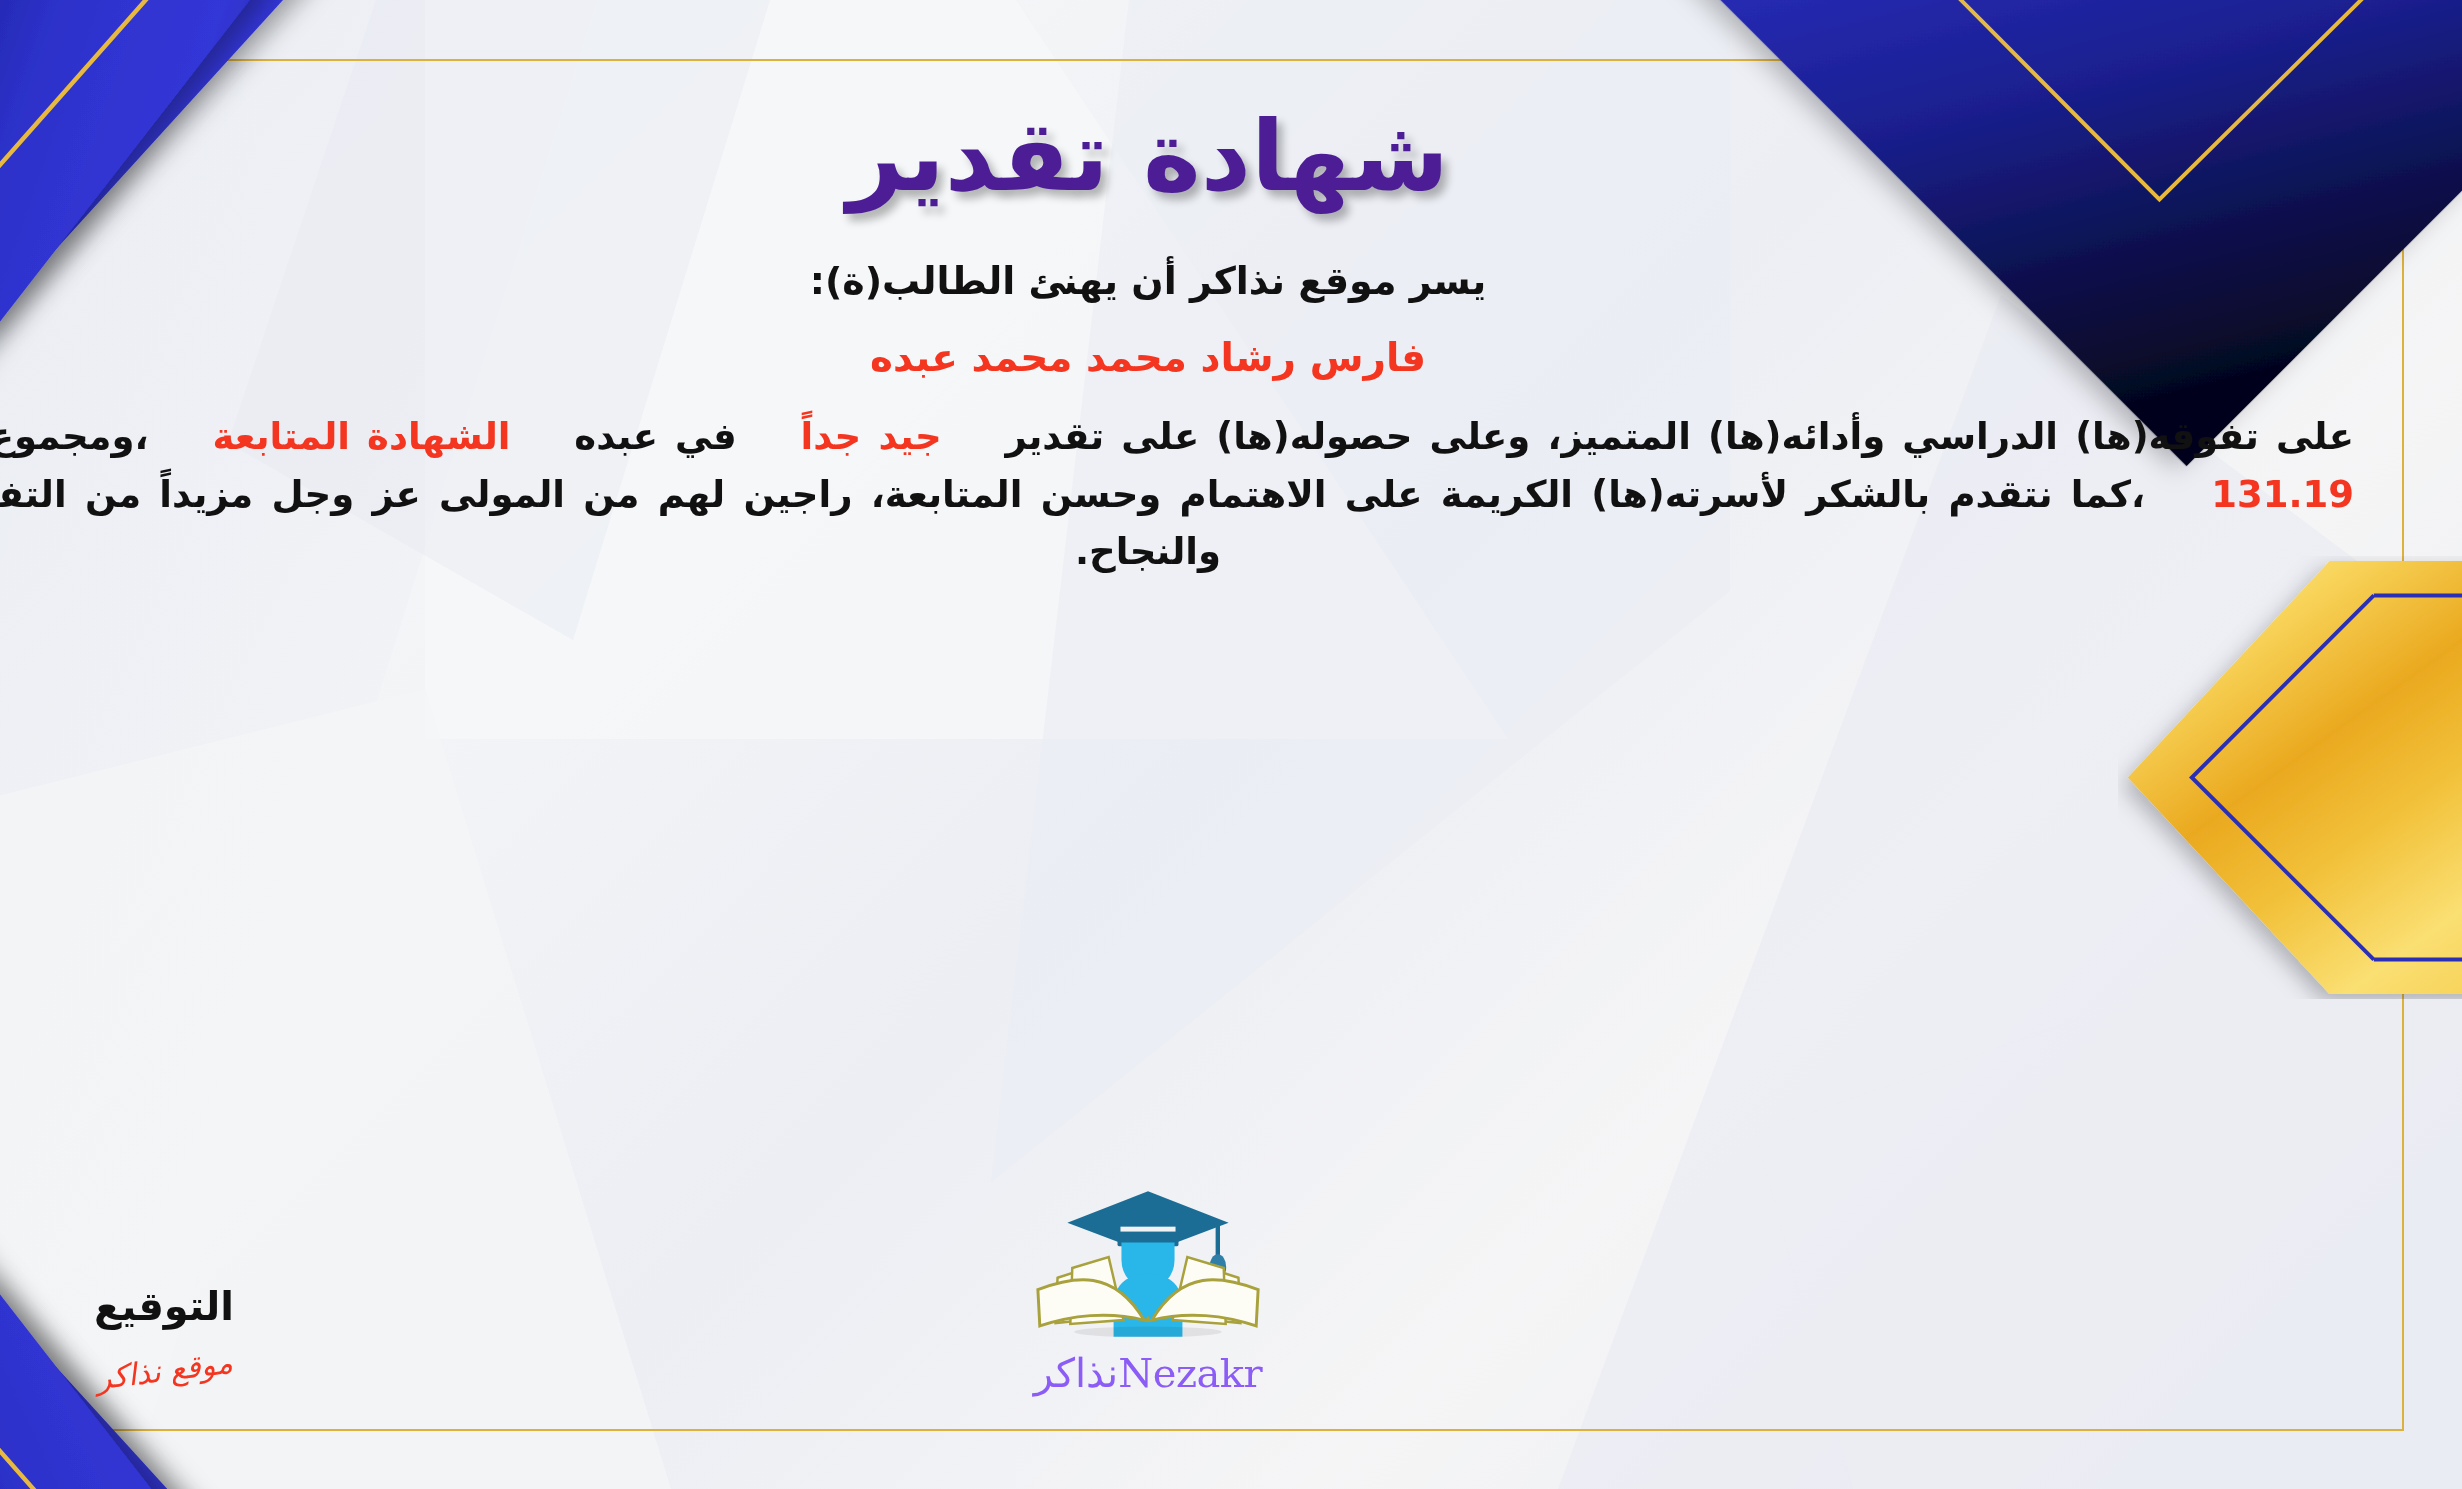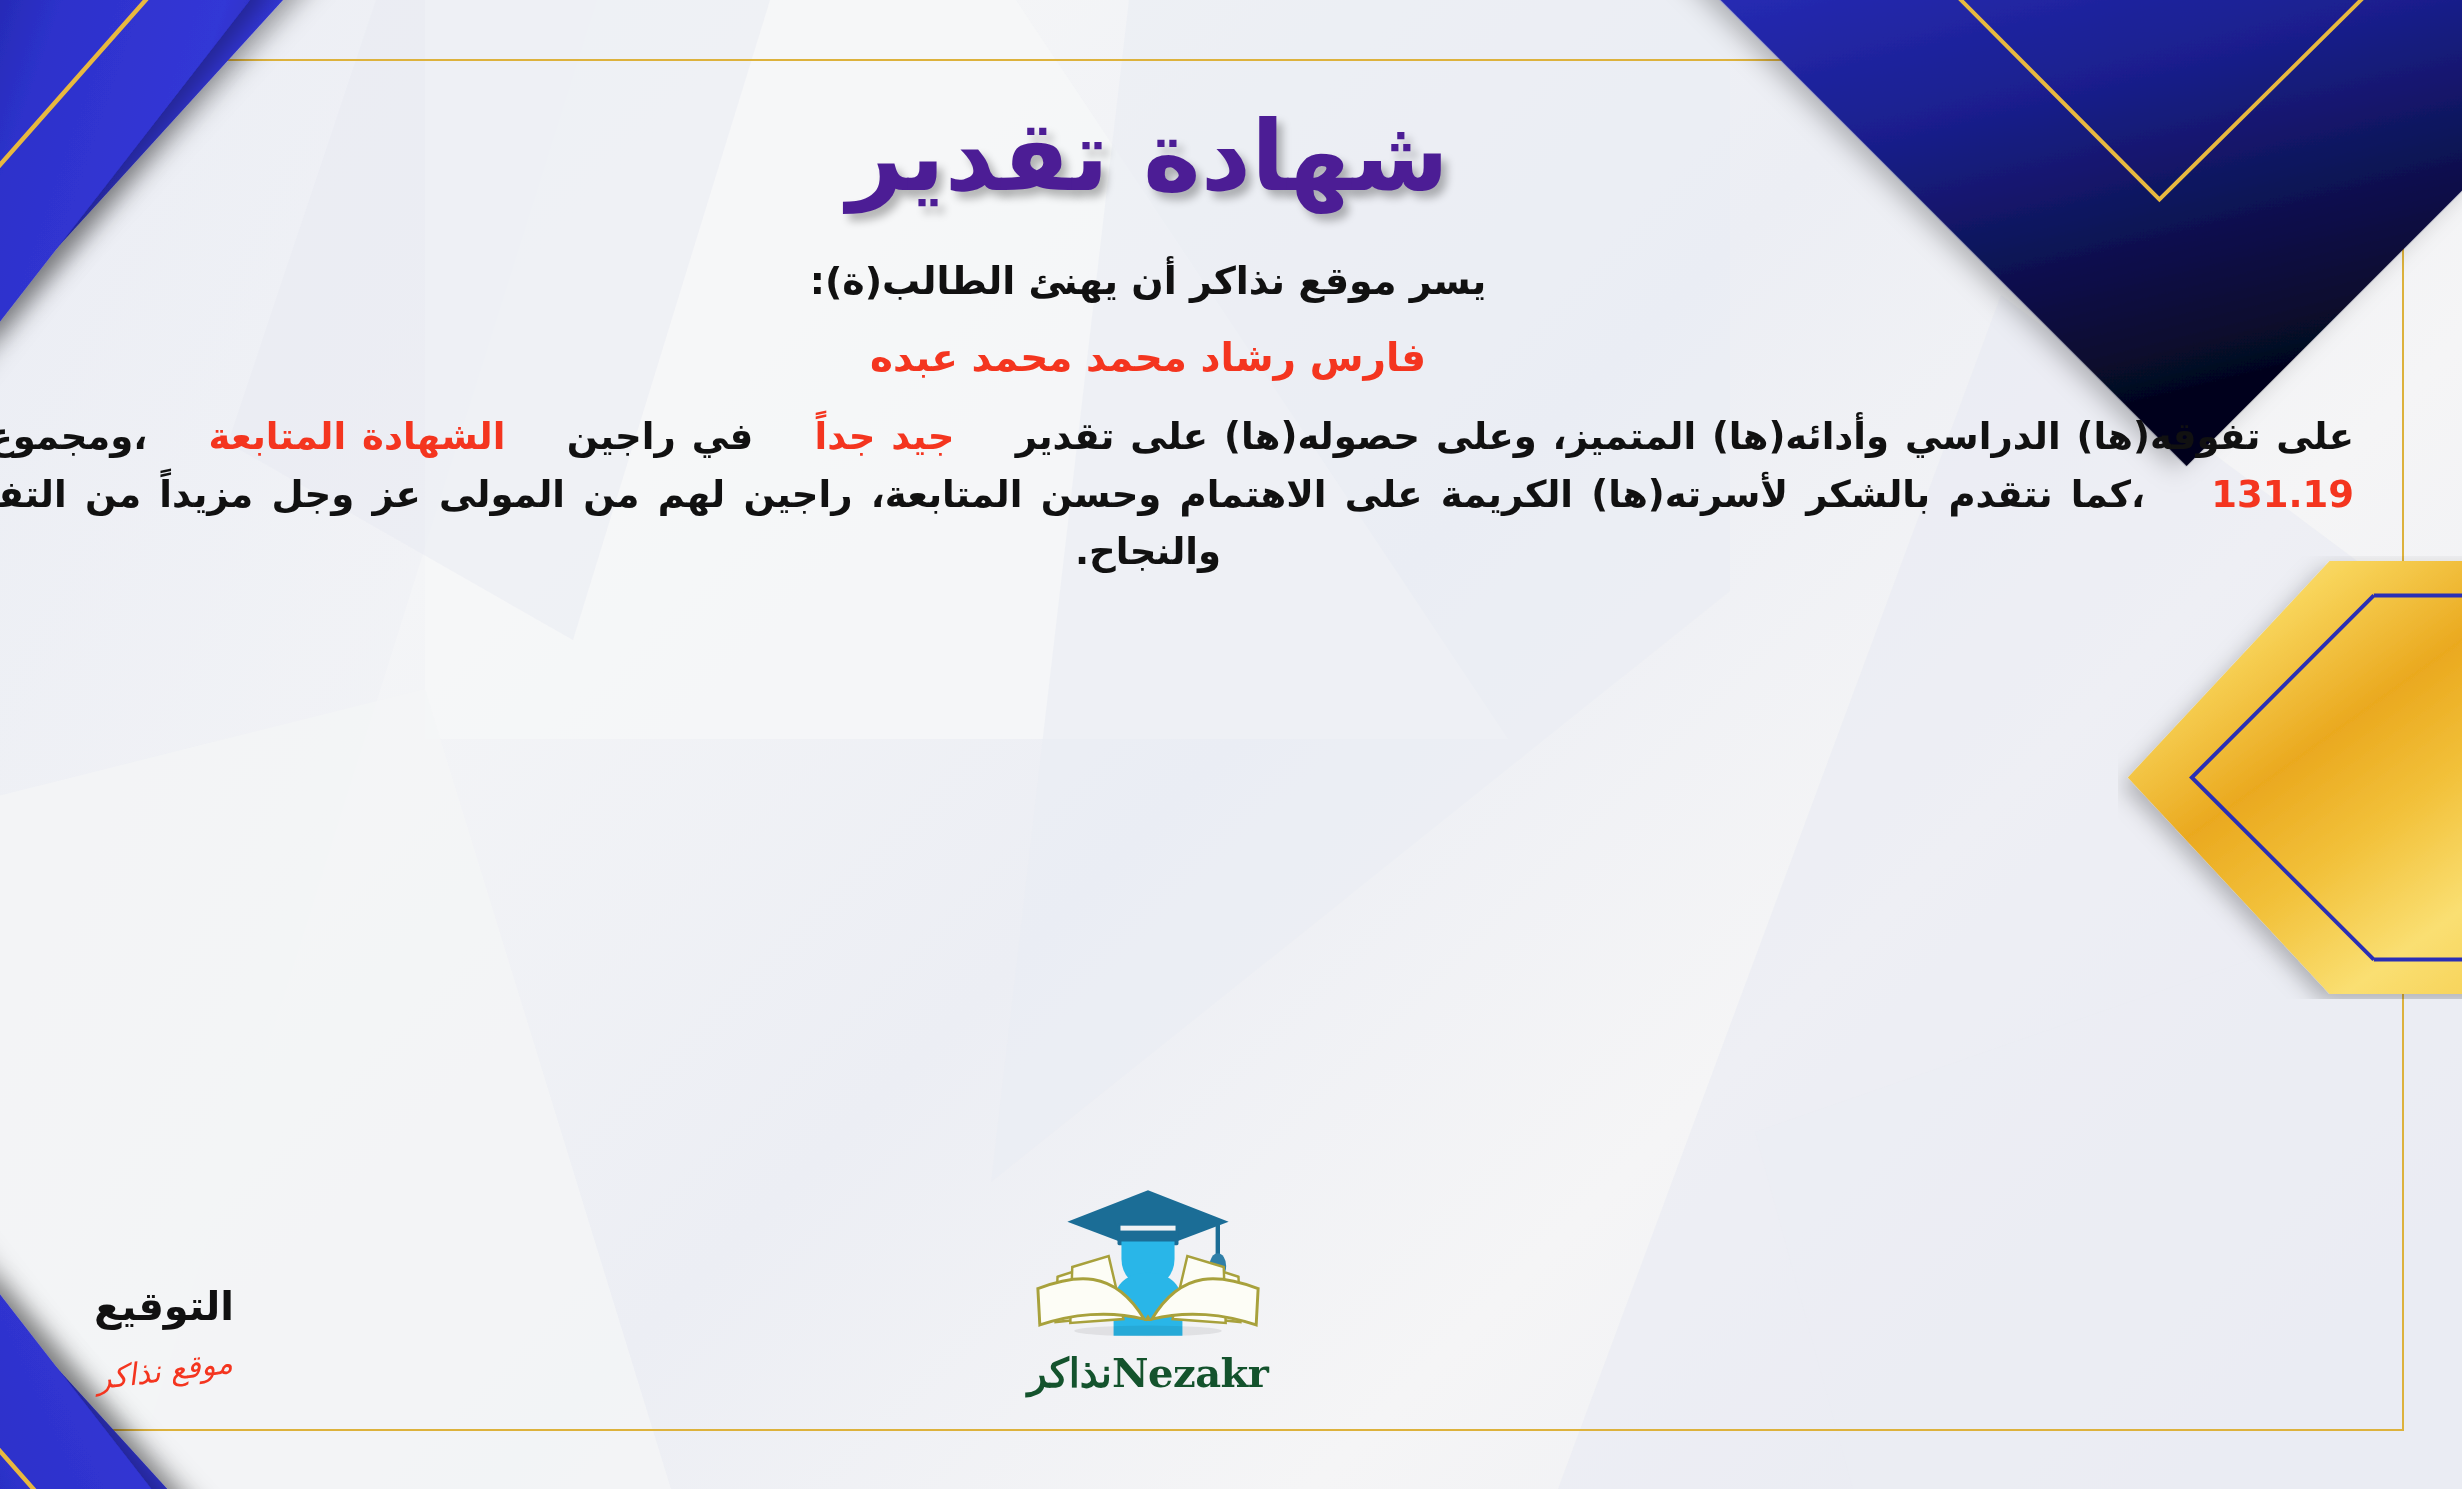--- a/index.html
+++ b/index.html
@@ -136,22 +136,22 @@
     letter-spacing:1px;
   }
 
   .logo-col{
     width:443px;
     display:flex;flex-direction:column;align-items:center;
   }
   .logo-wordmark{
     margin-top:3px;
     font-size:40px;
-    font-weight:bold;
-    color:#14532d;
+    font-weight:normal;
+    color:#8b5cf6;
     letter-spacing:-0.5px;
     white-space:nowrap;
     font-family:"DejaVu Serif","Liberation Serif",serif;
   }
   .spacer-col{width:374px;}
 </style>
 </head>
 <body>
 
 <div class="page">
@@ -265,21 +265,21 @@
     <div class="body-block">
       <div class="line-intro">يسر موقع نذاكر أن يهنئ الطالب(ة):</div>
 
       <div class="student-name">فارس رشاد محمد محمد عبده</div>
 
       <div class="para">
         <span>على تفوقه(ها) الدراسي وأدائه(ها) المتميز، وعلى حصوله(ها) على تقدير</span>
         <span class="gap"></span>
         <span class="hl">جيد جداً</span>
         <span class="gap"></span>
-        <span>في راجين</span>
+        <span>في عبده</span>
         <span class="gap"></span>
         <span class="hl">الشهادة المتابعة</span>
         <span class="gap"></span>
         <span>،ومجموع</span>
         <span class="gap"></span>
         <span class="hl">131.19</span>
         <span class="gap"></span>
         <span>،كما نتقدم بالشكر لأسرته(ها) الكريمة على الاهتمام وحسن المتابعة، راجين لهم من المولى عز وجل مزيداً من التفوق والنجاح.</span>
       </div>
     </div>

